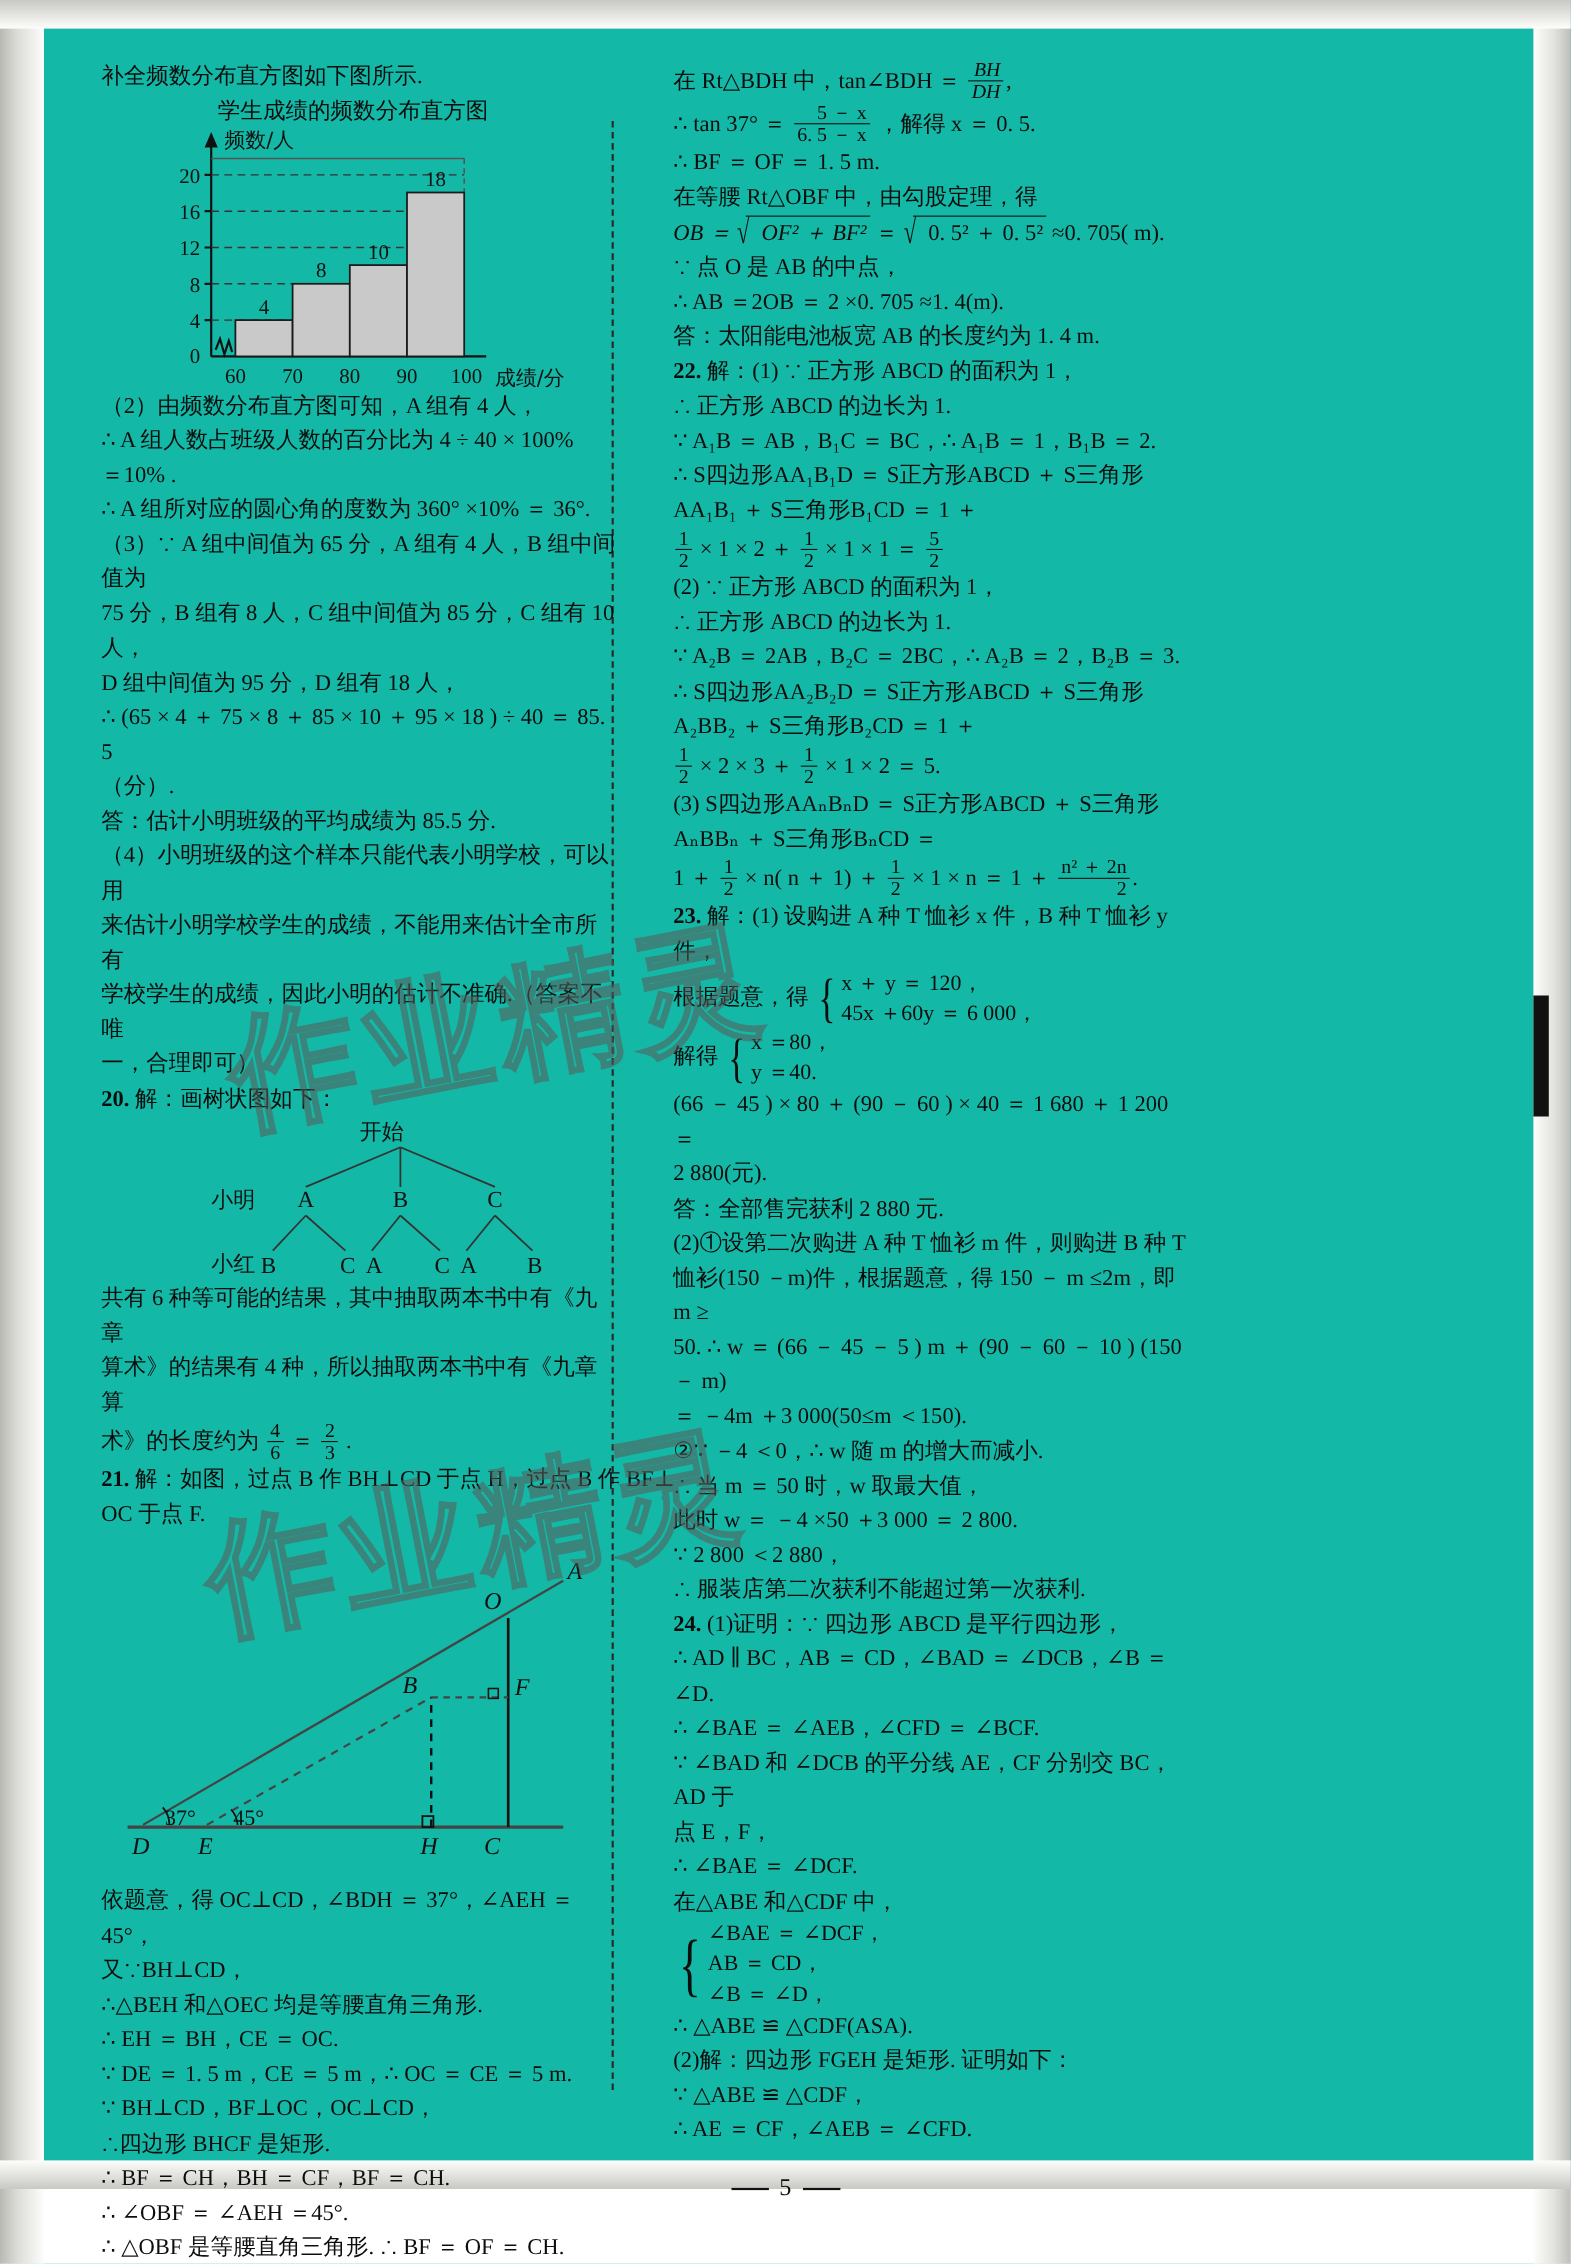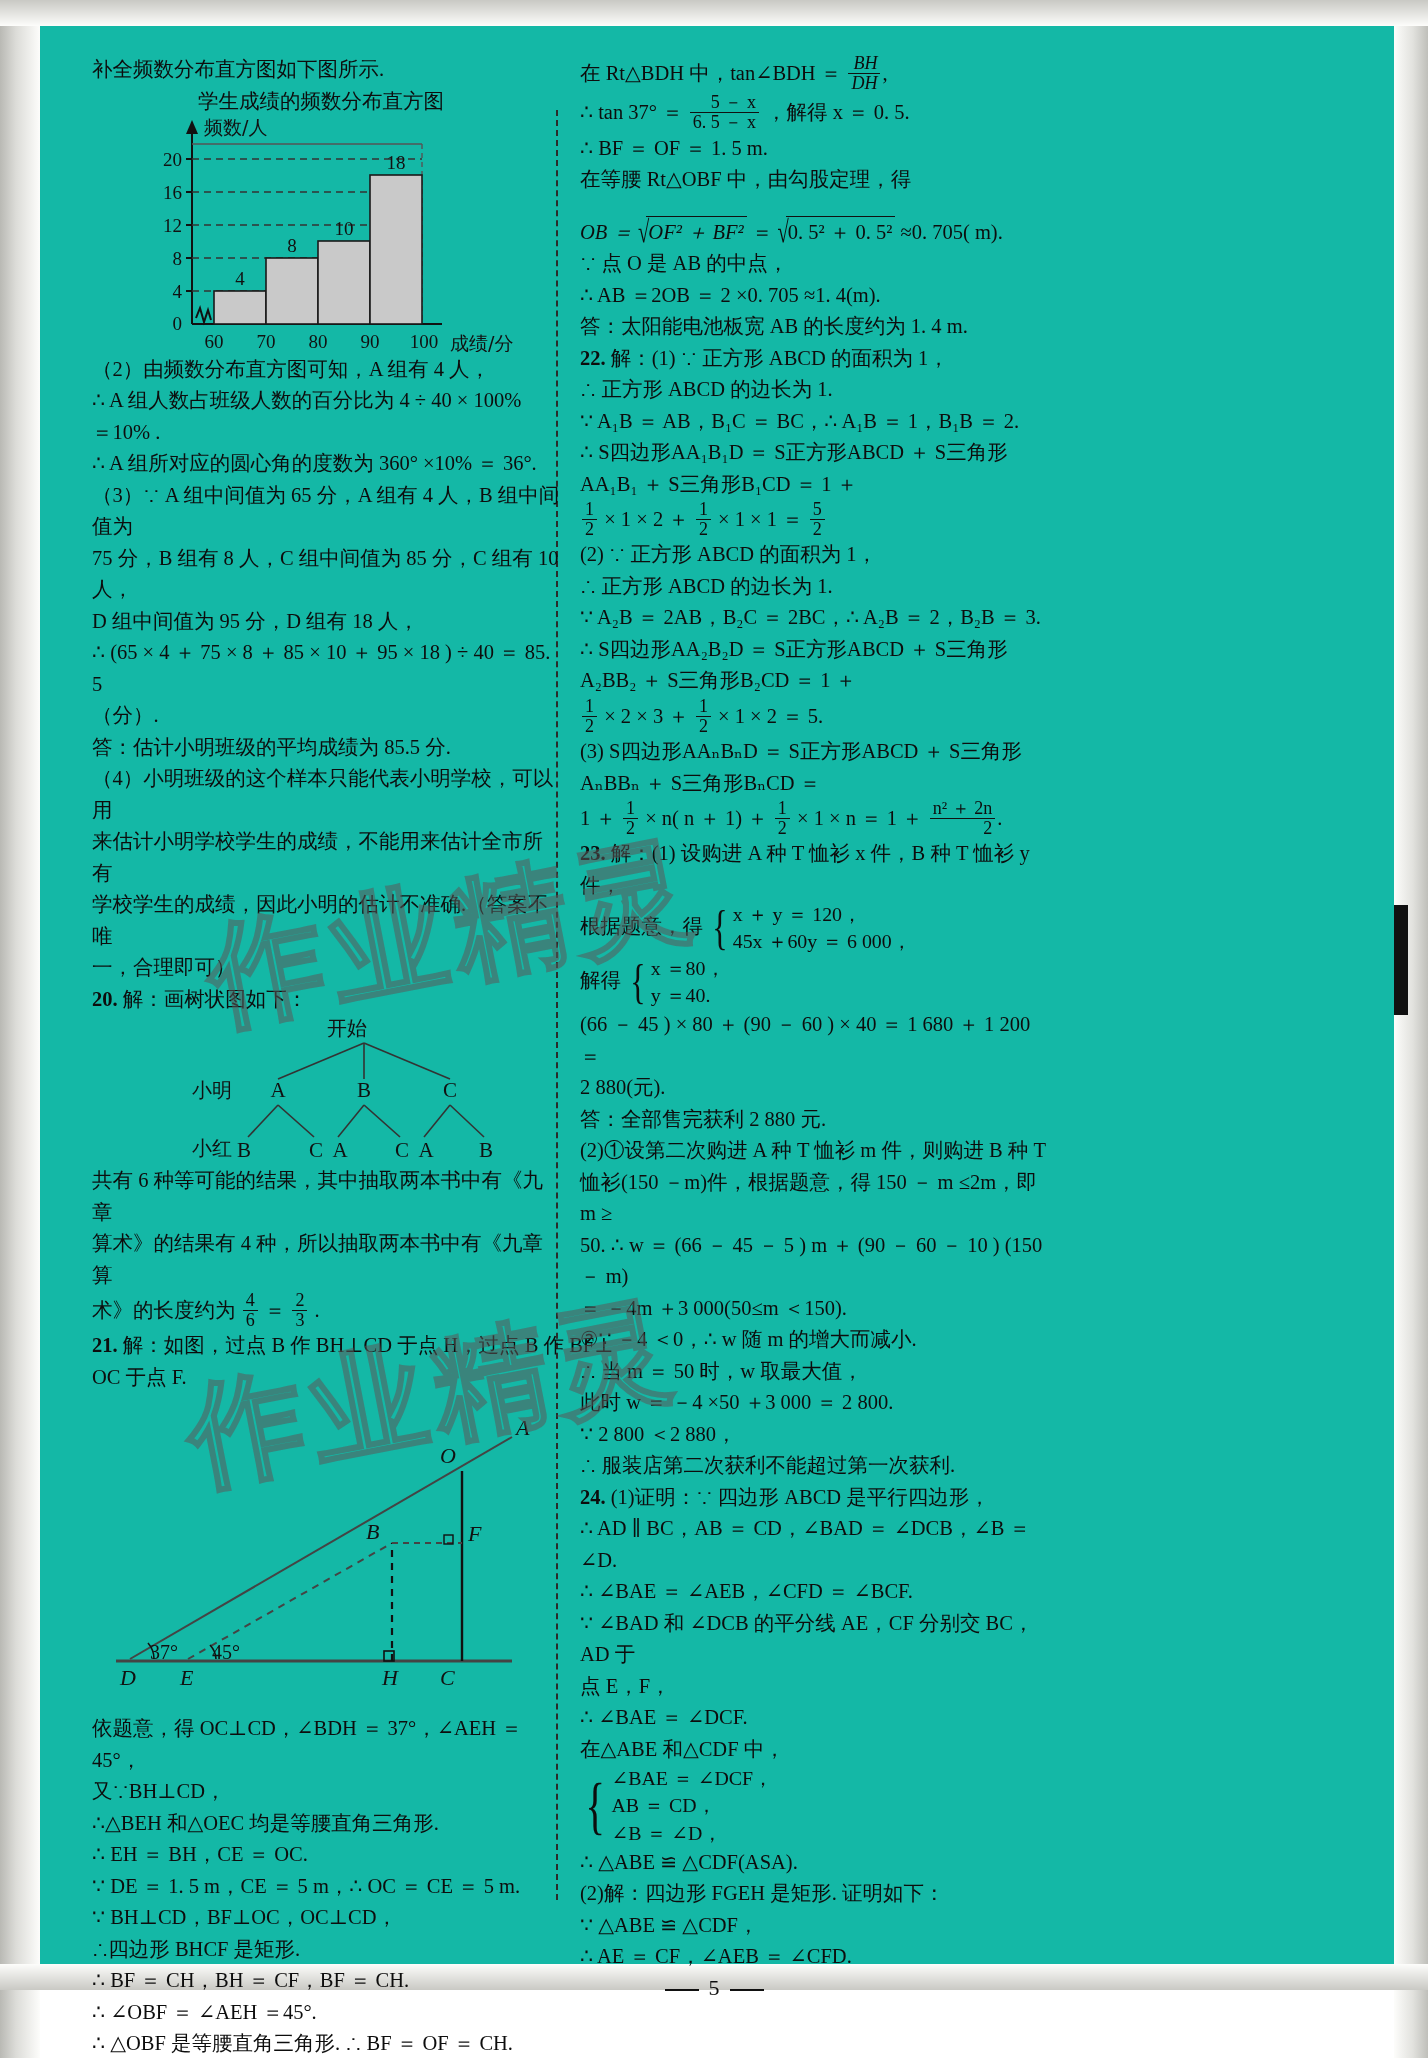--- a/index.html
+++ b/index.html
@@ -25,35 +25,35 @@
   .edge-shadow-t { position:absolute; left:0; top:0; width:1428px; height:26px;
     background:linear-gradient(180deg,#c9c9c4 0%,#fdfdfb 100%); }
   .edge-shadow-b { position:absolute; left:0; bottom:0; width:1428px; height:26px;
     background:linear-gradient(0deg,#c9c9c4 0%,#fdfdfb 100%); }
   .tab-right { position:absolute; right:20px; top:905px; width:14px; height:110px;
     background:#111; }
 
   
   .col { position:absolute; top:54px; width:468px; font-size:20.5px; line-height:31.5px; }
   #colL { left:92px; }
-  #colR { left:580px; }
+  #colR { left:612px; }
   .divider { position:absolute; left:556px; top:110px; height:1790px;
     border-left:2px dashed #2b2b2b; }
 
   .ln { white-space:nowrap; }
   .wrap { white-space:normal; }
   .num { font-weight:bold; }
   i, .it { font-style:italic; font-family:"Liberation Serif","DejaVu Serif",serif; }
 
   
   .frac { display:inline-block; vertical-align:-0.52em; text-align:right; font-size:0.88em; line-height:1.06; margin:0 2px; }
   .frac .n { display:block; padding:0 3px; border-bottom:1.4px solid #111; }
   .frac .d { display:block; padding:0 3px; }
   
-  .rad { display:inline-block; border-top:1.4px solid #111; padding:0 3px 0 2px; margin-left:-2px;margin-top:20px; }
+  .rad { display:inline-block; border-top:1.4px solid #111; padding:0 3px 0 14px; margin-left:-2px; }
   .radsign { display:inline-block; transform:scaleY(1.5); margin-right:-1px; }
   
   .sys { display:inline-flex; align-items:center; vertical-align:middle; }
   .sys .brace { font-size:2.4em; line-height:0.66; font-weight:300; transform:scaleX(0.65); display:inline-block; }
   .sys .rows { display:inline-block; font-size:0.97em; line-height:1.36; padding-left:1px; }
 
   
   .chart-wrap { position:relative; width:468px; height:268px; }
   .chart-title { position:absolute; left:106px; top:0px; font-size:20.5px; white-space:nowrap; }
   svg.chart { position:absolute; left:0; top:26px; }

